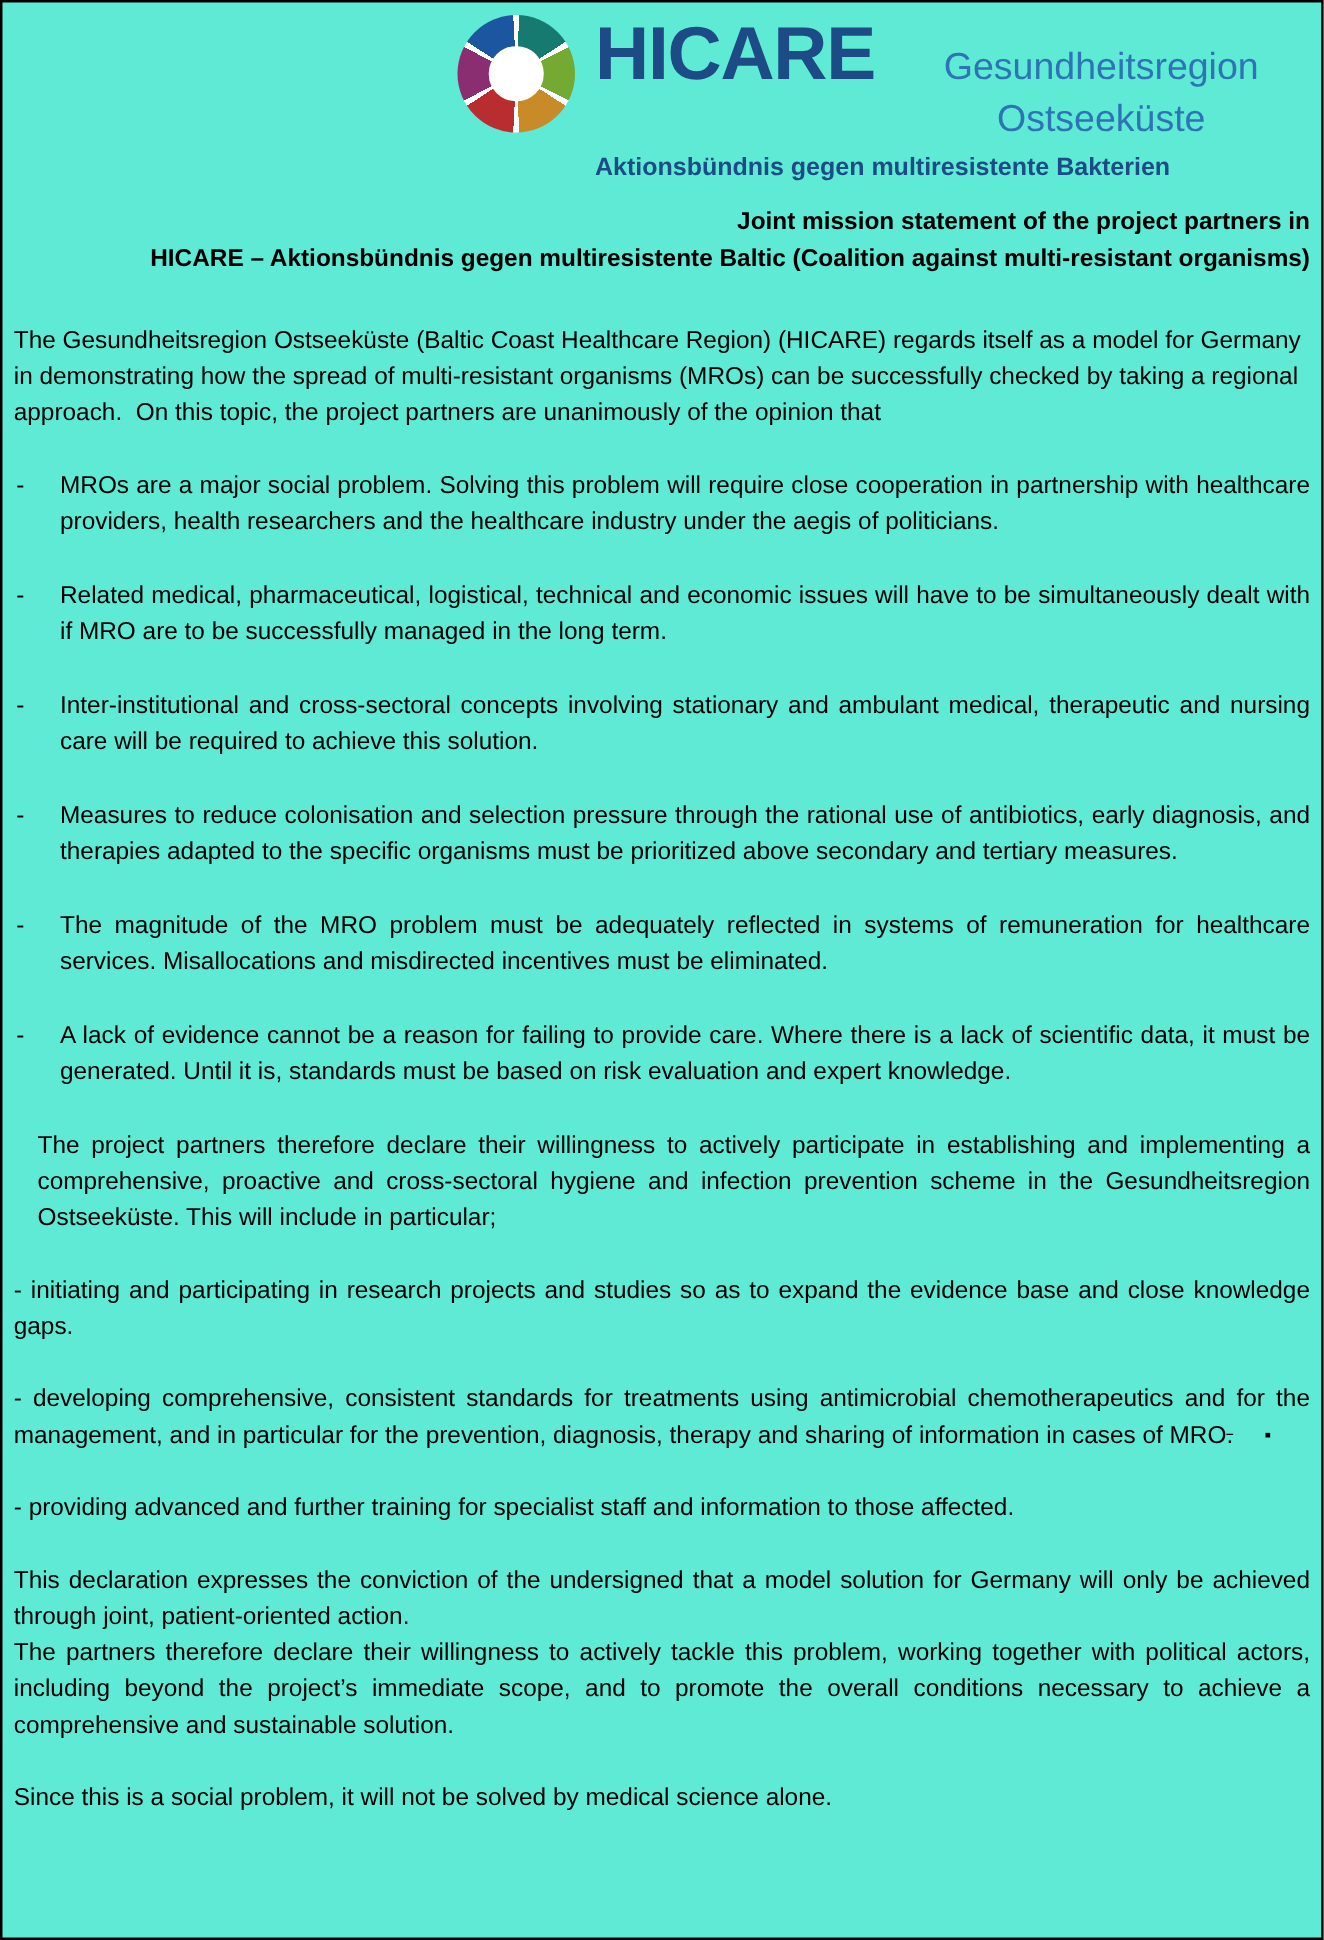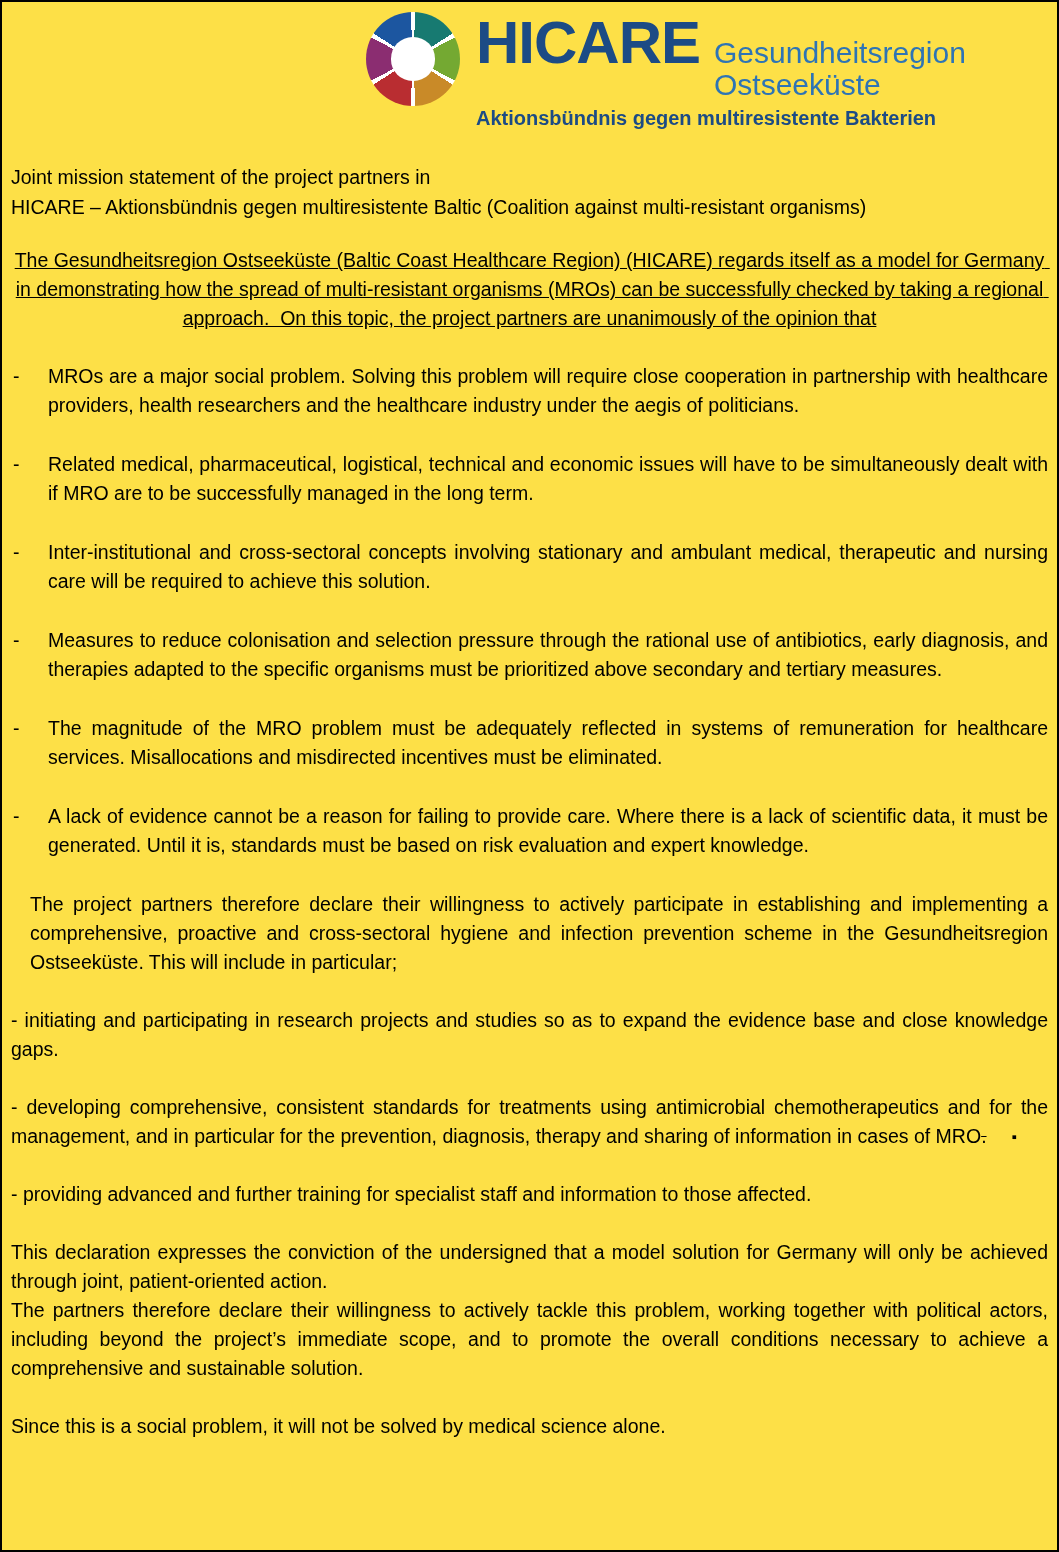--- a/index.html
+++ b/index.html
@@ -4,21 +4,21 @@
 <style>
   * { margin: 0; padding: 0; box-sizing: border-box; }
   html, body { background: #e8e8e8; }
   body { font-family: "Liberation Sans", sans-serif; }
 
   .page {
     position: relative;
     width: 1059px;
     height: 1552px;
     margin: 0 auto;
-    background: #fde047;
+    background: #5eead4;
     border: 2px solid #000000;
     overflow: hidden;
     color: #000000;
     padding: 8px 9px 0 9px;
   }
 
   
   .logo-row {
     display: flex;
     align-items: flex-start;
@@ -60,42 +60,42 @@
   .logo-line1 { display: flex; align-items: baseline; gap: 14px; }
   .brand {
     font-size: 60px;
     font-weight: bold;
     letter-spacing: -1px;
     line-height: 62px;
     color: var(--brand-text);
   }
   .region {
     font-size: 30px;
-    line-height: 32px;
+    line-height: 42px;
     color: var(--region-text);
+    text-align: center;
   }
   .tagline {
     font-size: 20px;
     font-weight: bold;
     line-height: 32px;
     margin-top: 1px;
     color: var(--tagline-text);
   }
 
   
   .doc { font-size: 19.5px; line-height: 29px; }
 
-  .title-block { margin-top: 53px; text-align: left; font-weight: normal; }
+  .title-block { margin-top: 53px; text-align: right; font-weight: bold; }
   .title-block div { line-height: 30px; }
 
   .intro {
-    margin-top: 24px;
-    text-align: center;
+    margin-top: 36px;
+    text-align: left;
     white-space: pre-wrap;
-    text-decoration: underline;
   }
 
   .bullets { margin-top: 29px; }
   .bullet {
     display: grid;
     grid-template-columns: 37px 1fr;
     margin-bottom: 30px;
   }
   .bullet .marker { text-align: left; padding-left: 2px; }
   .bullet .txt { text-align: justify; }

